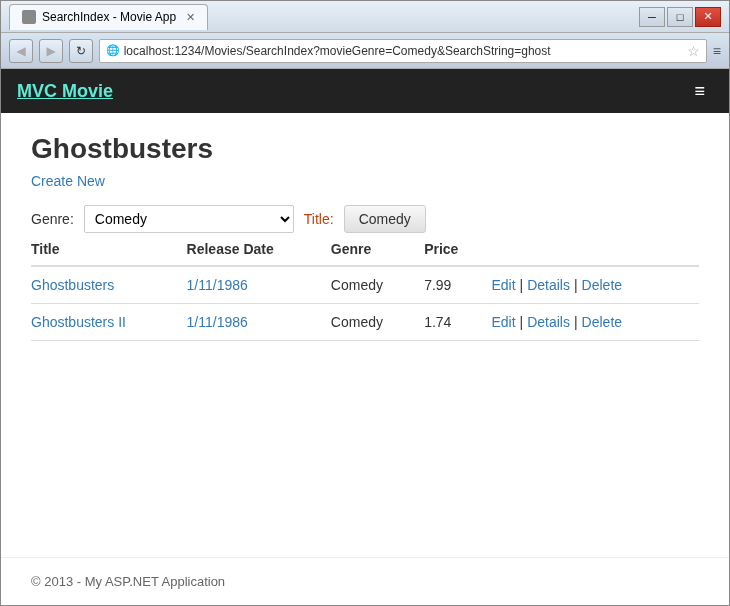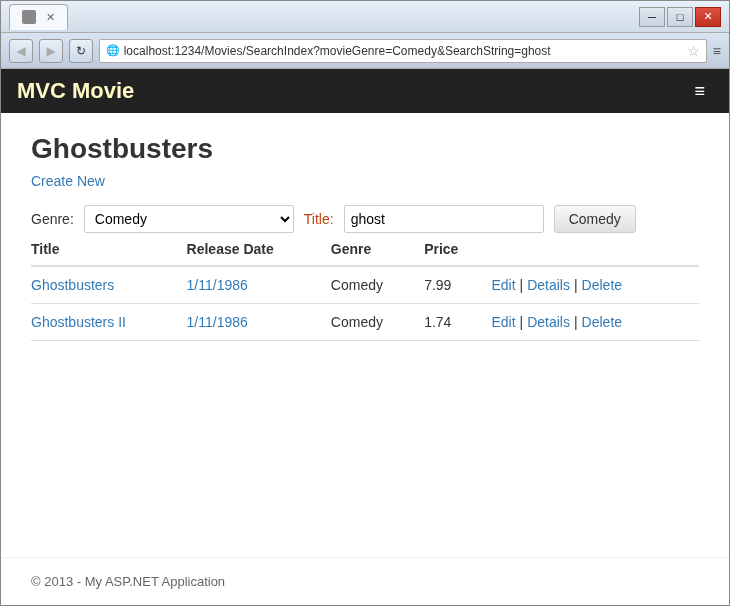--- a/index.html
+++ b/index.html
@@ -23,21 +23,21 @@
     .address-input-wrap { flex: 1; display: flex; align-items: center; background: white; border: 1px solid #aaa; border-radius: 2px; height: 24px; padding: 0 6px; gap: 4px; }
     .address-icon { color: #888; font-size: 11px; }
     .address-text { font-size: 12px; color: #333; flex: 1; }
     .star-icon { color: #aaa; font-size: 14px; }
     .menu-icon { color: #555; font-size: 14px; cursor: pointer; }
 
     
     .app-content { flex: 1; background: white; overflow-y: auto; display: flex; flex-direction: column; }
 
     .navbar { background: #222; color: white; height: 44px; display: flex; align-items: center; padding: 0 16px; }
-    .navbar-brand { font-size: 22px; font-weight: bold; color: #fef9c3; flex: 1; }
+    .navbar-brand { font-size: 18px; font-weight: bold; color: #5eead4; flex: 1; text-decoration: underline; }
     .navbar-toggle { color: white; font-size: 18px; cursor: pointer; padding: 4px 8px; }
 
     .main-content { padding: 20px 30px; flex: 1; }
 
     .page-title { font-size: 28px; font-weight: bold; color: #333; margin-bottom: 8px; }
     .create-link { color: #337ab7; text-decoration: none; font-size: 14px; display: block; margin-bottom: 16px; cursor: pointer; }
 
     .filter-form { display: flex; align-items: center; gap: 10px; }
     .filter-label { font-size: 14px; color: #333; }
     .genre-select { width: 210px; height: 28px; border: 1px solid #ccc; border-radius: 2px; font-size: 14px; padding: 2px 6px; background: white; }
@@ -59,20 +59,21 @@
     .footer { padding: 16px 30px; border-top: 1px solid #eee; color: #666; font-size: 13px; }
   </style>
 </head>
 <body>
 
 <div class="browser-window">
 
   <div class="title-bar">
     <div class="title-bar-tab">
       <span class="tab-favicon"></span>
+      <span>SearchIndex - Movie App</span>
       <span class="tab-close">✕</span>
     </div>
     <div class="title-bar-space"></div>
     <div class="window-controls">
       <div class="win-btn">─</div>
       <div class="win-btn">□</div>
       <div class="win-btn close">✕</div>
     </div>
   </div>
 
@@ -103,21 +104,20 @@
         <label class="filter-label">Genre:</label>
         <select class="genre-select">
           <option value="Comedy" selected="">Comedy</option>
           <option value=""></option>
           <option value="Drama">Drama</option>
           <option value="Action">Action</option>
           <option value="Horror">Horror</option>
           <option value="Sci-Fi">Sci-Fi</option>
         </select>
         <label class="title-label">Title:</label>
-        <input class="title-input" type="text" value="ghost" style="">
         <button class="filter-btn">Comedy</button>
       </div>
 
       <table class="movies-table">
         <thead>
           <tr>
             <th>Title</th>
             <th>Release Date</th>
             <th>Genre</th>
             <th>Price</th>

